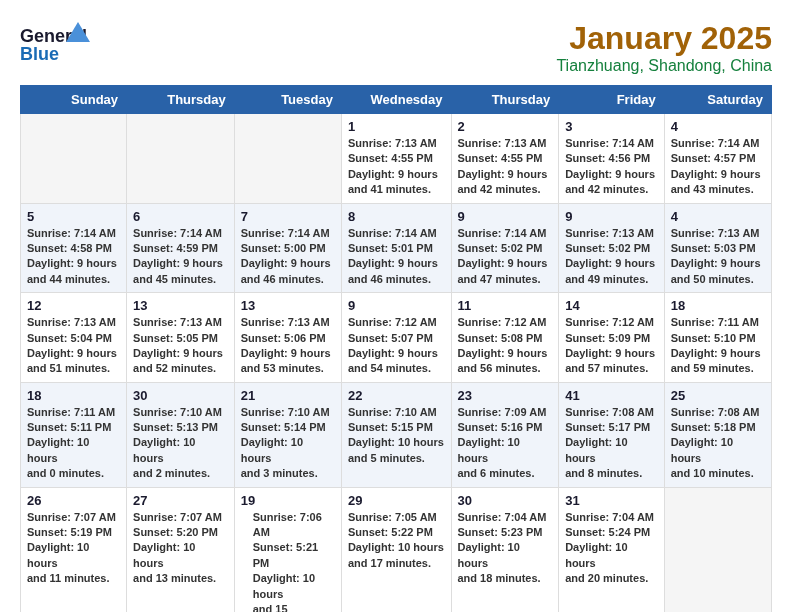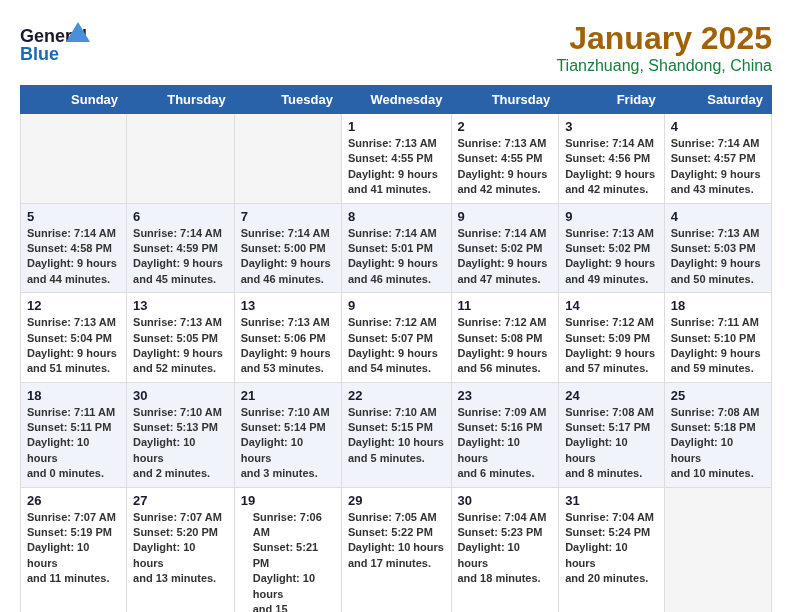--- a/index.html
+++ b/index.html
@@ -272,21 +272,21 @@
 and 5 minutes.</div>
         </td>
         <td>
           <span class="day-num">23</span>
           <div class="day-info" style="white-space: pre-line;">Sunrise: 7:09 AM
 Sunset: 5:16 PM
 Daylight: 10 hours
 and 6 minutes.</div>
         </td>
         <td>
-          <span class="day-num">24</span>
+          <span class="day-num">41</span>
           <div class="day-info" style="white-space: pre-line;">Sunrise: 7:08 AM
 Sunset: 5:17 PM
 Daylight: 10 hours
 and 8 minutes.</div>
         </td>
         <td>
           <span class="day-num">25</span>
           <div class="day-info" style="white-space: pre-line;">Sunrise: 7:08 AM
 Sunset: 5:18 PM
 Daylight: 10 hours

